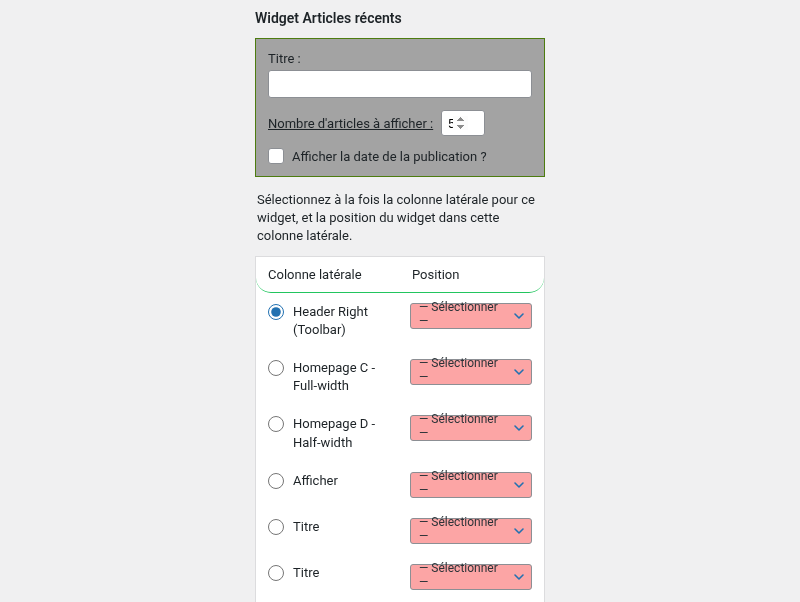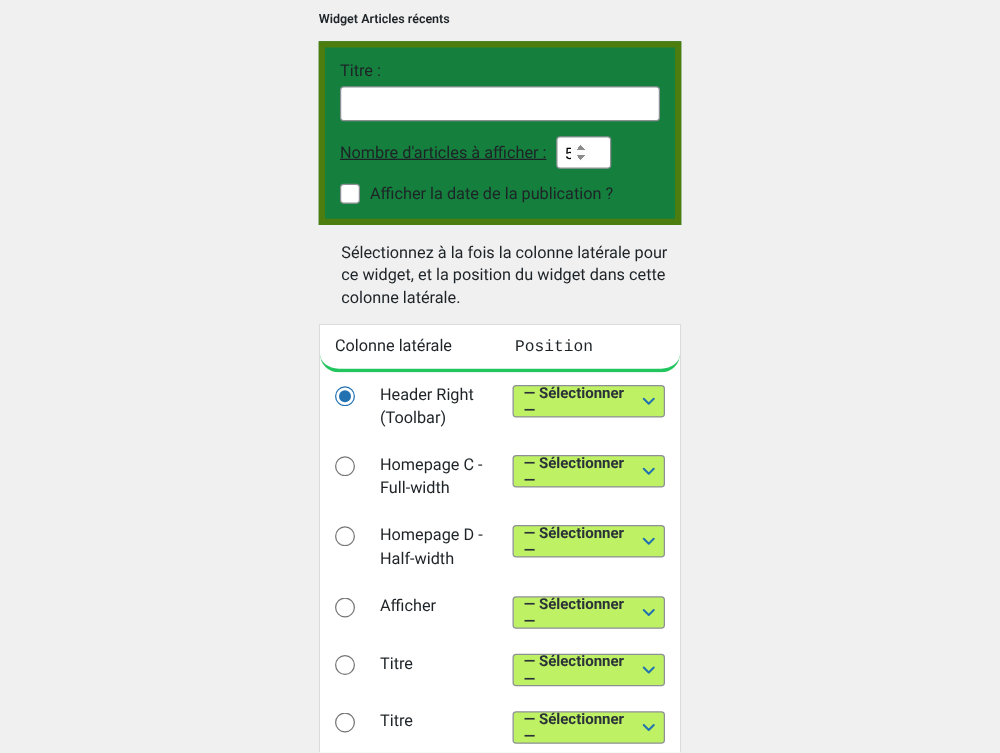--- a/index.html
+++ b/index.html
@@ -10,28 +10,28 @@
       color: #1d2327;
       background: #f0f0f1;
       display: flex;
       justify-content: center;
       padding-top: 10px;
     }
     .container {
       width: 290px;
     }
     h3.title {
-      font-size: 10px;
+      font-size: 14px;
       font-weight: 600;
       margin-bottom: 12px;
       color: #1d2327;
     }
     .card {
-      background: #15803d;
-      border: 5px solid #4d7c0f;
+      background: #a3a3a3;
+      border: 1px solid #4d7c0f;
       padding: 12px;
     }
     .form-row { margin-bottom: 12px; }
     .form-row:last-child { margin-bottom: 0; }
     label.field-label {
       display: block;
       font-size: 13px;
       margin-bottom: 4px;
       color: #1d2327;
     }
@@ -74,42 +74,42 @@
     input[type="checkbox"] {
       width: 16px; height: 16px;
       border: 1px solid #8c8f94;
       border-radius: 3px;
       appearance: none;
       background: #fff;
     }
     .help {
       font-size: 13px;
       color: #1d2327;
-      margin: 14px 0 10px 18px;
+      margin: 14px 0 10px 2px;
       line-height: 1.4;
     }
     .sidebars {
       background: #fff;
       border: 1px solid #dcdcde;
     }
     .sidebars-header {
       display: flex;
       padding: 10px 12px;
-      border-bottom: 3px solid #22c55e;
+      border-bottom: 1px solid #22c55e;
       font-size: 13px;
       color: #1d2327;
       border-radius: 15px;
     }
     .sidebars-header .col-1 { flex: 1; }
-    .sidebars-header .col-2 { width: 120px; font-family: Liberation Mono, monospace; }
+    .sidebars-header .col-2 { width: 120px; }
     .sidebar-row {
       display: flex;
       align-items: flex-start;
       padding: 10px 12px;
-      gap: 20px;
+      gap: 9px;
     }
     input[type="radio"] {
       width: 16px;
       height: 16px;
       margin-top: 1px;
       accent-color: #2271b1;
     }
     .sidebar-label {
       flex: 1;
       font-size: 13px;
@@ -122,26 +122,25 @@
       position: relative;
     }
     .select {
       width: 100%;
       height: 26px;
       border: 1px solid #8c8f94;
       border-radius: 3px;
       padding: 0 22px 0 8px;
       font-size: 12px;
       color: #2c3338;
-      background: #bef264;
-      display: flex;
-      align-items: center;
+      background: #fca5a5;
+      display: flex;
+      align-items: flex-end;
       cursor: pointer;
       position: relative;
-      font-weight: bold;
     }
     .select .chevron {
       position: absolute;
       right: 6px;
       top: 50%;
       transform: translateY(-50%);
       pointer-events: none;
       color: #2271b1;
     }
     .select .chevron svg { display: block; }

